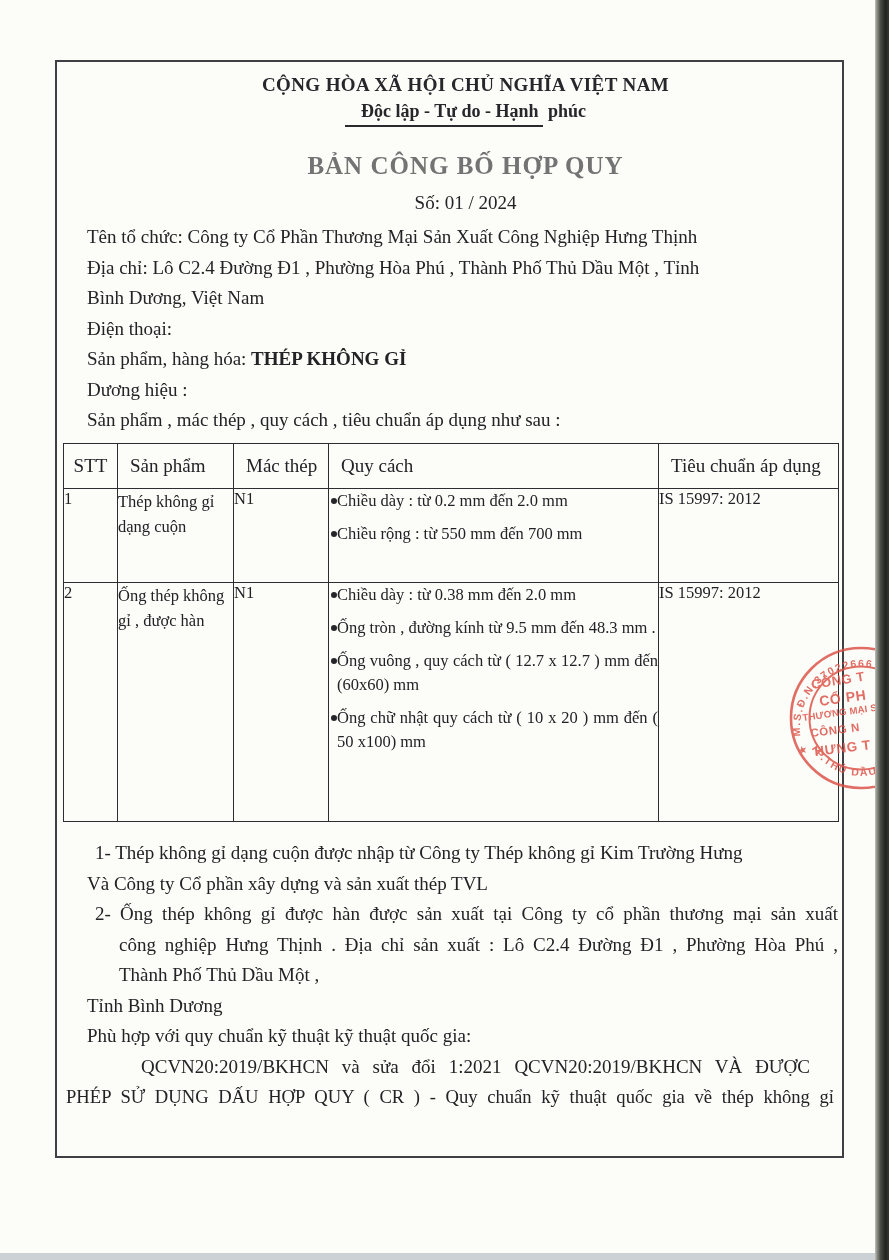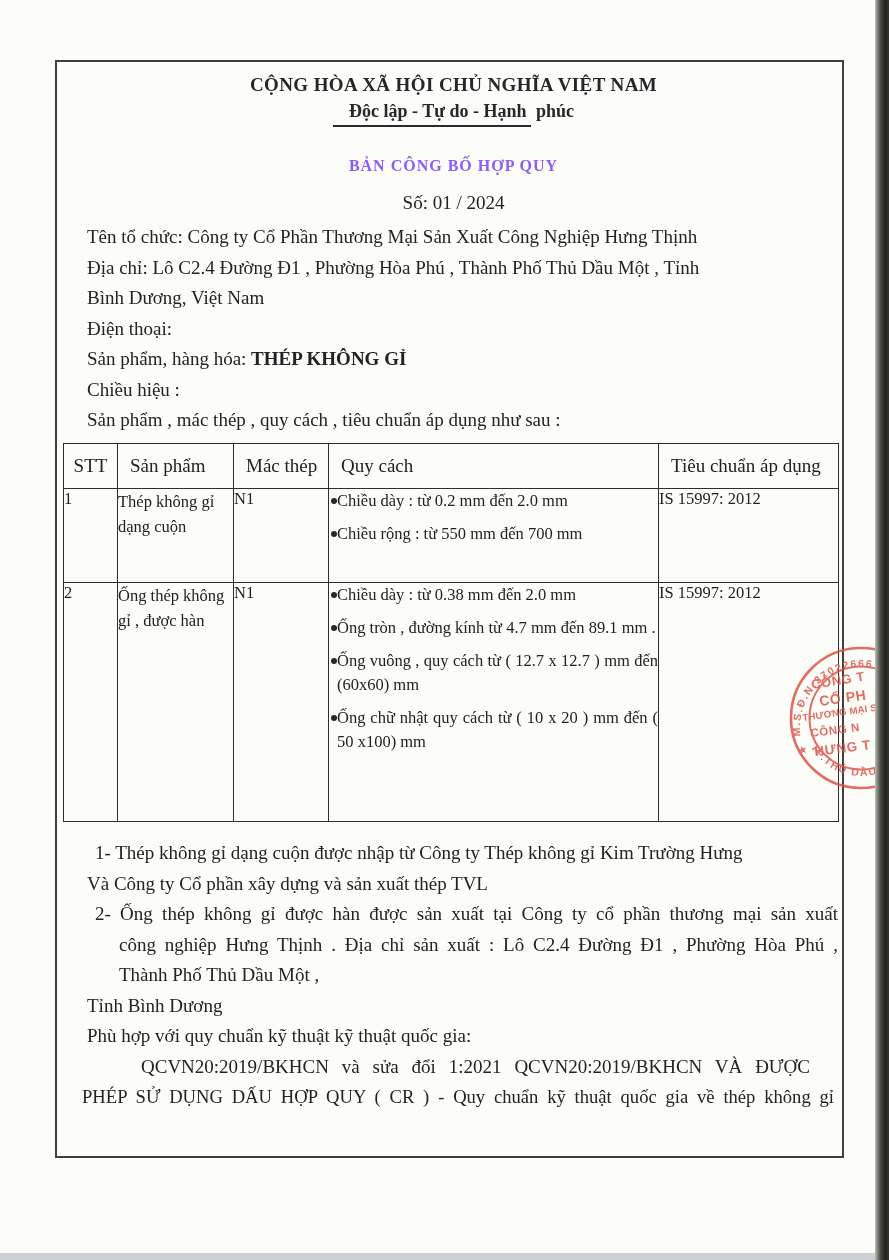--- a/index.html
+++ b/index.html
@@ -10,25 +10,25 @@
     color:#232326;
     -webkit-font-smoothing:antialiased;
   }
   
   .scan-edge-bottom{position:absolute;left:0;bottom:0;width:100%;height:7px;background:#ccd1d5;z-index:5;}
   .scan-edge-right{position:absolute;top:0;right:0;width:14px;height:100%;z-index:6;
     background:linear-gradient(90deg,#c2c2bd 0%,#8b8e85 15%,#474b43 40%,#22241e 75%,#35372f 100%);}
   
   .frame{position:absolute;left:55px;top:60px;width:785px;height:1094px;border:2px solid #3f3f44;background:transparent;}
   
-  .hdr{position:absolute;left:4px;top:11px;width:100%;text-align:center;}
+  .hdr{position:absolute;left:16px;top:11px;width:100%;text-align:center;}
   .nat-title{font-size:19px;font-weight:bold;line-height:24px;letter-spacing:.4px;color:#26262b;}
   .motto{font-size:18px;font-weight:bold;line-height:24px;margin-top:2px;color:#26262b;}
   .motto .u{display:inline-block;border-bottom:2px solid #2a2a2e;padding:0 5px 2px 16px;}
-  .doc-title{font-size:16px;font-weight:bold;line-height:34px;letter-spacing:1px;margin-top:22px;color:#8b5cf6;}
+  .doc-title{font-size:25px;font-weight:bold;line-height:34px;letter-spacing:1px;margin-top:22px;color:#737373;}
   .doc-num{font-size:19px;line-height:24px;margin-top:8px;}
   
   .info{position:absolute;left:30px;top:160px;width:726px;font-size:19px;line-height:30.5px;}
   .info .ln{white-space:nowrap;}
   .bold{font-weight:bold;}
   
   table.doc{position:absolute;left:6px;top:381px;border-collapse:collapse;table-layout:fixed;width:775px;font-size:16.5px;color:#222226;}
   table.doc th,table.doc td{border:1.6px solid #2d2d31;vertical-align:top;padding:0;font-weight:normal;text-align:left;}
   table.doc tr.hrow th{height:44px;vertical-align:middle;font-size:19px;padding-left:12px;}
   table.doc tr.hrow th.c{text-align:center;padding-left:0;}
@@ -43,21 +43,21 @@
   tr.r1 td{height:93px;}
   tr.r2 td{height:238px;}
   
   .notes{position:absolute;left:0;top:776px;width:781px;font-size:19px;line-height:30.5px;}
   .notes .nl{white-space:nowrap;}
   .pl38{padding-left:38px;}
   .pl30{padding-left:30px;}
   .pl62{padding-left:62px;}
   .stretch{white-space:normal !important;text-align:justify;text-align-last:justify;}
   .n-qcvn1{padding-left:56px;padding-right:28px;margin-left:28px;}
-  .n-qcvn2{padding-left:25px;padding-right:4px;font-size:18.6px;}
+  .n-qcvn2{padding-left:9px;padding-right:4px;font-size:18.6px;}
   
   .stamp{position:absolute;left:786px;top:642px;width:89px;height:152px;overflow:hidden;z-index:4;pointer-events:none;}
   .stamp svg{display:block;}
   .s-arc{font-family:"Liberation Sans","DejaVu Sans",sans-serif;font-weight:bold;font-size:10.5px;letter-spacing:1.6px;fill:#dc5348;}
   .s-star{font-size:11px;fill:#dc5348;}
   .s-c{font-family:"Liberation Sans","DejaVu Sans",sans-serif;font-weight:bold;fill:#dc5348;letter-spacing:.6px;}
   .s1{font-size:13px;}
   .s2{font-size:14px;}
   .s3{font-size:9.6px;letter-spacing:.2px;}
   .s4{font-size:11.5px;}
@@ -74,21 +74,21 @@
     <div class="doc-title">BẢN CÔNG BỐ HỢP QUY</div>
     <div class="doc-num">Số: 01 / 2024</div>
   </div>
 
   <div class="info">
     <div class="ln">Tên tổ chức: Công ty Cổ Phần Thương Mại Sản Xuất Công Nghiệp Hưng Thịnh</div>
     <div class="ln">Địa chỉ: Lô C2.4 Đường Đ1 , Phường Hòa Phú , Thành Phố Thủ Dầu Một , Tỉnh</div>
     <div class="ln">Bình Dương, Việt Nam</div>
     <div class="ln">Điện thoại:</div>
     <div class="ln"><span>Sản phẩm, hàng hóa: </span><span class="bold">THÉP KHÔNG GỈ</span></div>
-    <div class="ln">Chiều hiệu :</div>
+    <div class="ln">Dương hiệu :</div>
     <div class="ln">Sản phẩm , mác thép , quy cách , tiêu chuẩn áp dụng như sau :</div>
   </div>
 
   <table class="doc">
     <colgroup>
         <col style="width:54px">
         <col style="width:116px">
         <col style="width:95px">
         <col style="width:330px">
         <col style="width:180px">
@@ -121,21 +121,21 @@
       <td class="c-stt">2</td>
       <td class="c-prod">Ống thép không gỉ , được hàn</td>
       <td class="c-grade">N1</td>
       <td class="c-specs">
         <div class="spec">
               <span class="dot"></span>
               <span class="st">Chiều dày : từ 0.38 mm đến 2.0 mm</span>
             </div>
         <div class="spec">
               <span class="dot"></span>
-              <span class="st">Ống tròn , đường kính từ 4.7 mm đến 89.1 mm .</span>
+              <span class="st">Ống tròn , đường kính từ 9.5 mm đến 48.3 mm .</span>
             </div>
         <div class="spec">
               <span class="dot"></span>
               <span class="st">Ống vuông , quy cách từ ( 12.7 x 12.7 ) mm đến (60x60) mm</span>
             </div>
         <div class="spec">
               <span class="dot"></span>
               <span class="st">Ống chữ nhật quy cách từ ( 10 x 20 ) mm đến ( 50 x100) mm</span>
             </div>
       </td>

